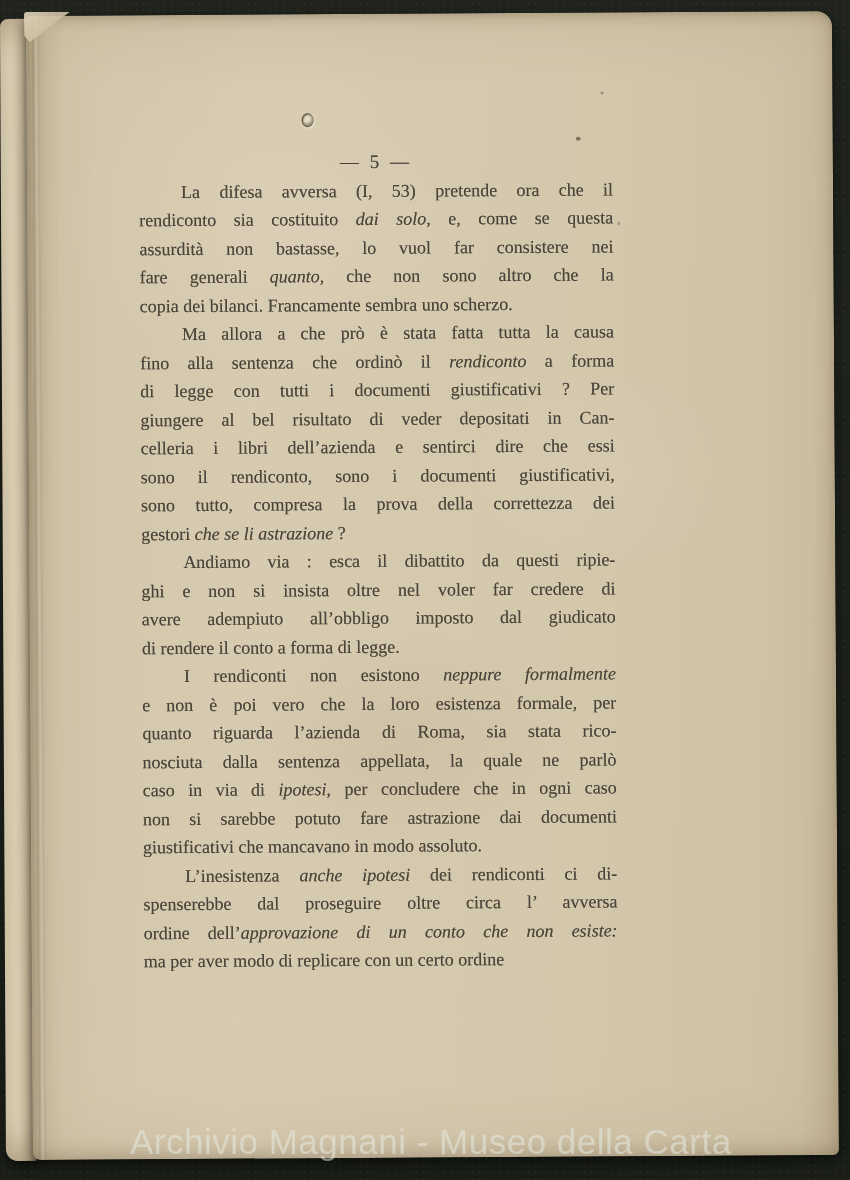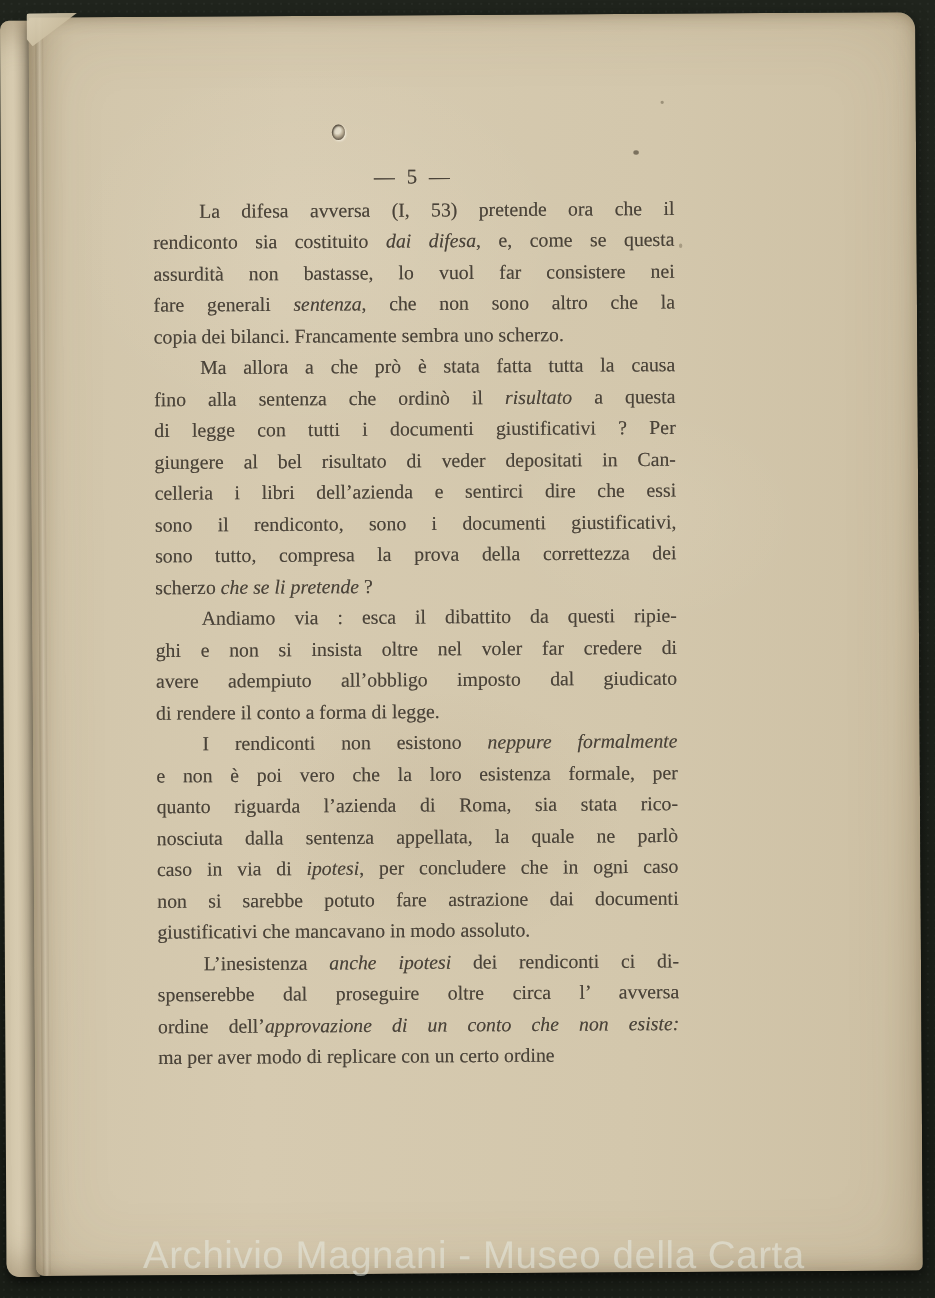--- a/index.html
+++ b/index.html
@@ -99,34 +99,34 @@
     <div class="hole"></div>
     <div class="speck s1"></div>
     <div class="speck s2"></div>
     <div class="speck s3"></div>
 
     <div class="content">
       <div class="pagenum">— 5 —</div>
       <div>
           <div class="para">
             <div class="line indent"><span class="rm">La difesa avversa (I, 53) pretende ora che il</span></div>
-            <div class="line"><span class="rm">rendiconto sia costituito </span><span class="it">dai difesa</span><span class="rm">, e, come se questa</span></div>
+            <div class="line"><span class="rm">rendiconto sia costituito </span><span class="it">dai solo</span><span class="rm">, e, come se questa</span></div>
             <div class="line"><span class="rm">assurdità non bastasse, lo vuol far consistere nei</span></div>
-            <div class="line"><span class="rm">fare generali </span><span class="it">sentenza</span><span class="rm">, che non sono altro che la</span></div>
+            <div class="line"><span class="rm">fare generali </span><span class="it">quanto</span><span class="rm">, che non sono altro che la</span></div>
             <div class="line last"><span class="rm">copia dei bilanci. Francamente sembra uno scherzo.</span></div>
           </div>
           <div class="para">
             <div class="line indent"><span class="rm">Ma allora a che prò è stata fatta tutta la causa</span></div>
-            <div class="line"><span class="rm">fino alla sentenza che ordinò il </span><span class="it">risultato</span><span class="rm"> a questa</span></div>
+            <div class="line"><span class="rm">fino alla sentenza che ordinò il </span><span class="it">rendiconto</span><span class="rm"> a forma</span></div>
             <div class="line"><span class="rm">di legge con tutti i documenti giustificativi ? Per</span></div>
             <div class="line"><span class="rm">giungere al bel risultato di veder depositati in Can-</span></div>
             <div class="line"><span class="rm">celleria i libri dell’azienda e sentirci dire che essi</span></div>
             <div class="line"><span class="rm">sono il rendiconto, sono i documenti giustificativi,</span></div>
             <div class="line"><span class="rm">sono tutto, compresa la prova della correttezza dei</span></div>
-            <div class="line last"><span class="rm">scherzo </span><span class="it">che se li pretende</span><span class="rm"> ?</span></div>
+            <div class="line last"><span class="rm">gestori </span><span class="it">che se li astrazione</span><span class="rm"> ?</span></div>
           </div>
           <div class="para">
             <div class="line indent"><span class="rm">Andiamo via : esca il dibattito da questi ripie-</span></div>
             <div class="line"><span class="rm">ghi e non si insista oltre nel voler far credere di</span></div>
             <div class="line"><span class="rm">avere adempiuto all’obbligo imposto dal giudicato</span></div>
             <div class="line last"><span class="rm">di rendere il conto a forma di legge.</span></div>
           </div>
           <div class="para">
             <div class="line indent"><span class="rm">I rendiconti non esistono </span><span class="it">neppure formalmente</span></div>
             <div class="line"><span class="rm">e non è poi vero che la loro esistenza formale, per</span></div>

